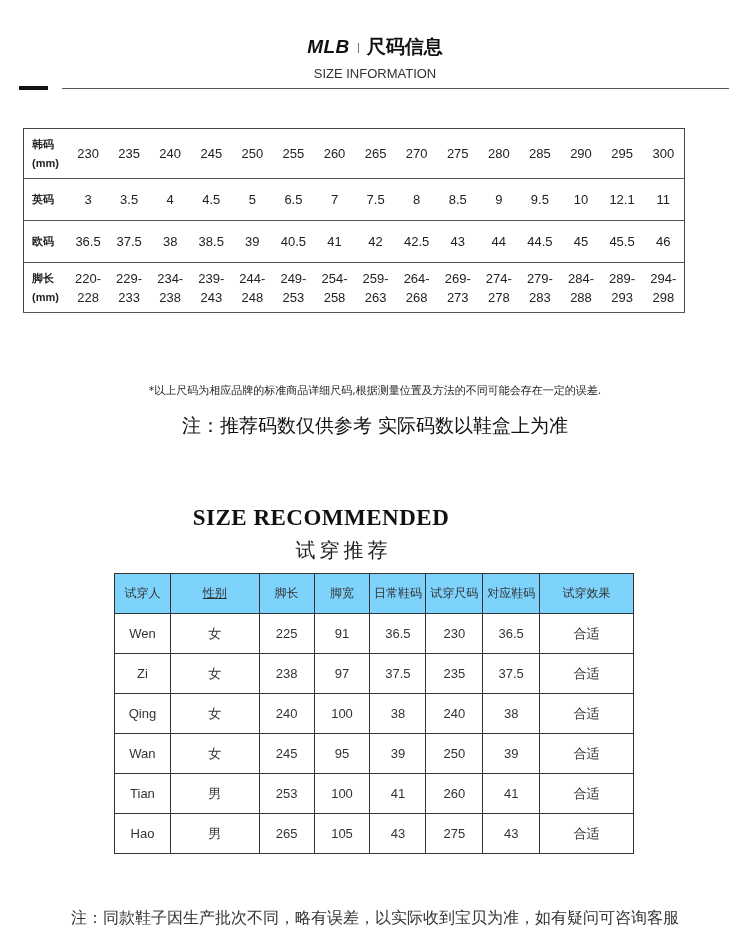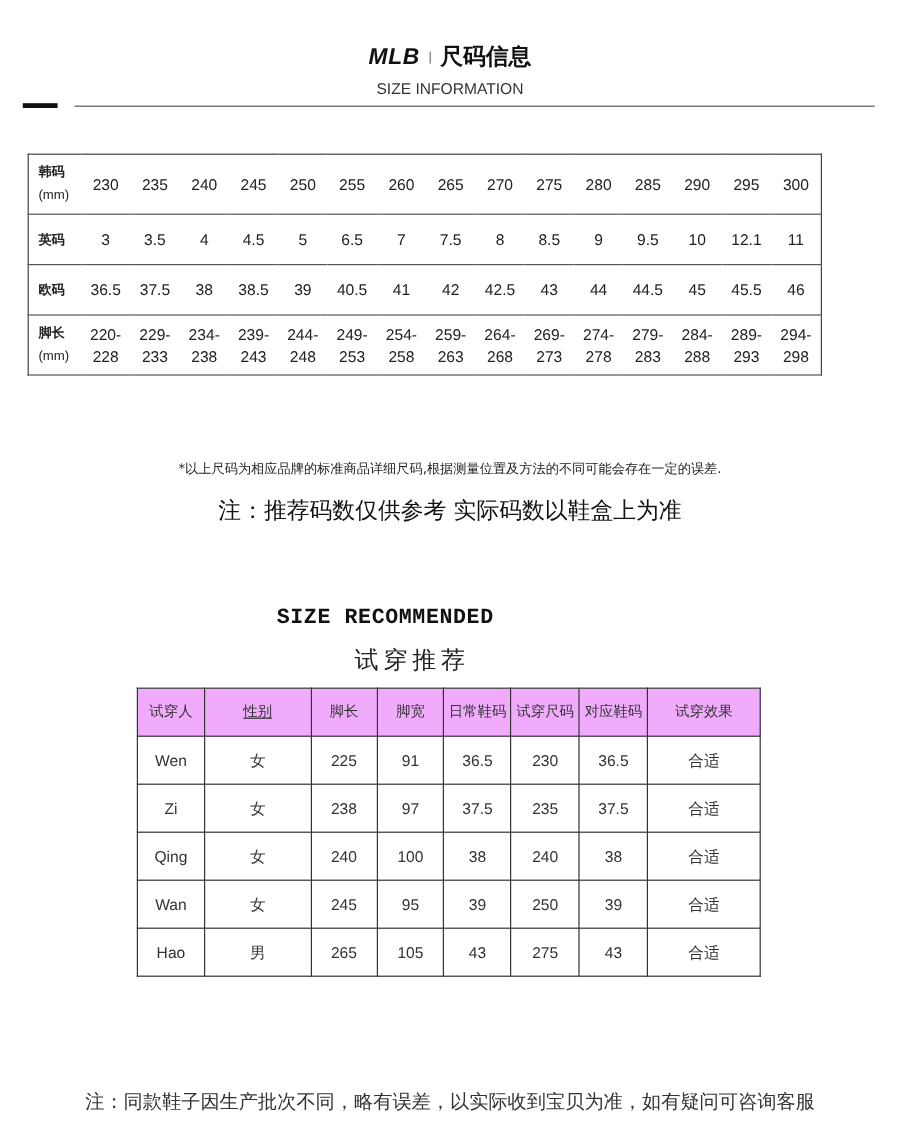--- a/index.html
+++ b/index.html
@@ -13,31 +13,31 @@
   .bar-thick { position: absolute; left: 19px; top: 86px; width: 29px; height: 4px; background: #111; }
   .bar-thin { position: absolute; left: 62px; top: 88px; width: 667px; height: 1px; background: #555; }
 
   table.size-table { position: absolute; left: 23px; top: 128px; width: 662px; border-collapse: collapse; font-family: "Liberation Sans", sans-serif; }
   .size-table td { border-top: 1px solid #555; border-bottom: 1px solid #555; text-align: center; font-size: 13px; color: #222; padding: 0; }
   .size-table tr:first-child td { border-top: 1px solid #444; }
   .size-table td:first-child { border-left: 1px solid #444; text-align: left; padding-left: 8px; font-size: 11px; font-weight: bold; width: 44px; }
   .size-table td:last-child { border-right: 1px solid #444; }
   .size-table tr.r42 td { height: 42px; }
   .size-table tr.r50 td { height: 50px; line-height: 19px; }
-  .size-table .lbl-unit { font-weight: normal; font-size: 11px; }
+  .size-table .lbl-unit { font-weight: bold; font-size: 11px; }
 
   .note-small { position: absolute; top: 383px; left: 0; width: 750px; text-align: center; font-size: 11px; color: #222; }
   .note-big { position: absolute; top: 413px; left: 0; width: 750px; text-align: center; font-size: 19px; color: #111; }
 
-  .rec-title { position: absolute; top: 505px; left: 0; width: 642px; text-align: center; font-family: Liberation Mono, monospace; font-size: 18px; font-weight: bold; color: #111; letter-spacing: 0.5px; }
+  .rec-title { position: absolute; top: 505px; left: 0; width: 642px; text-align: center; font-family: Liberation Serif, serif; font-size: 23px; font-weight: bold; color: #111; letter-spacing: 0.5px; }
   .rec-sub { position: absolute; top: 537px; left: 0; width: 687px; text-align: center; font-size: 20px; color: #222; letter-spacing: 4px; }
 
   table.rec-table { position: absolute; left: 114px; top: 573px; width: 520px; border-collapse: collapse; font-family: "Liberation Sans", sans-serif; }
   .rec-table th, .rec-table td { border: 1px solid #333; text-align: center; font-size: 13px; color: #333; font-weight: normal; }
-  .rec-table th { background: #f0abfc; height: 40px; font-size: 12px; color: #333; }
+  .rec-table th { background: #7dd3fc; height: 40px; font-size: 12px; color: #333; }
   .rec-table td { height: 40px; }
 
   .footer-note { position: absolute; top: 908px; left: 0; width: 750px; text-align: center; font-size: 16px; color: #333; }
 </style>
 </head>
 <body>
 
 <div>
   <div class="header-title">
     <span class="brand">MLB</span><span class="sep"></span><span>尺码信息</span>
@@ -178,20 +178,30 @@
         <td>Wan</td>
         <td>女</td>
         <td>245</td>
         <td>95</td>
         <td>39</td>
         <td>250</td>
         <td>39</td>
         <td>合适</td>
       </tr>
       <tr>
+        <td>Tian</td>
+        <td>男</td>
+        <td>253</td>
+        <td>100</td>
+        <td>41</td>
+        <td>260</td>
+        <td>41</td>
+        <td>合适</td>
+      </tr>
+      <tr>
         <td>Hao</td>
         <td>男</td>
         <td>265</td>
         <td>105</td>
         <td>43</td>
         <td>275</td>
         <td>43</td>
         <td>合适</td>
       </tr>
     </tbody>

